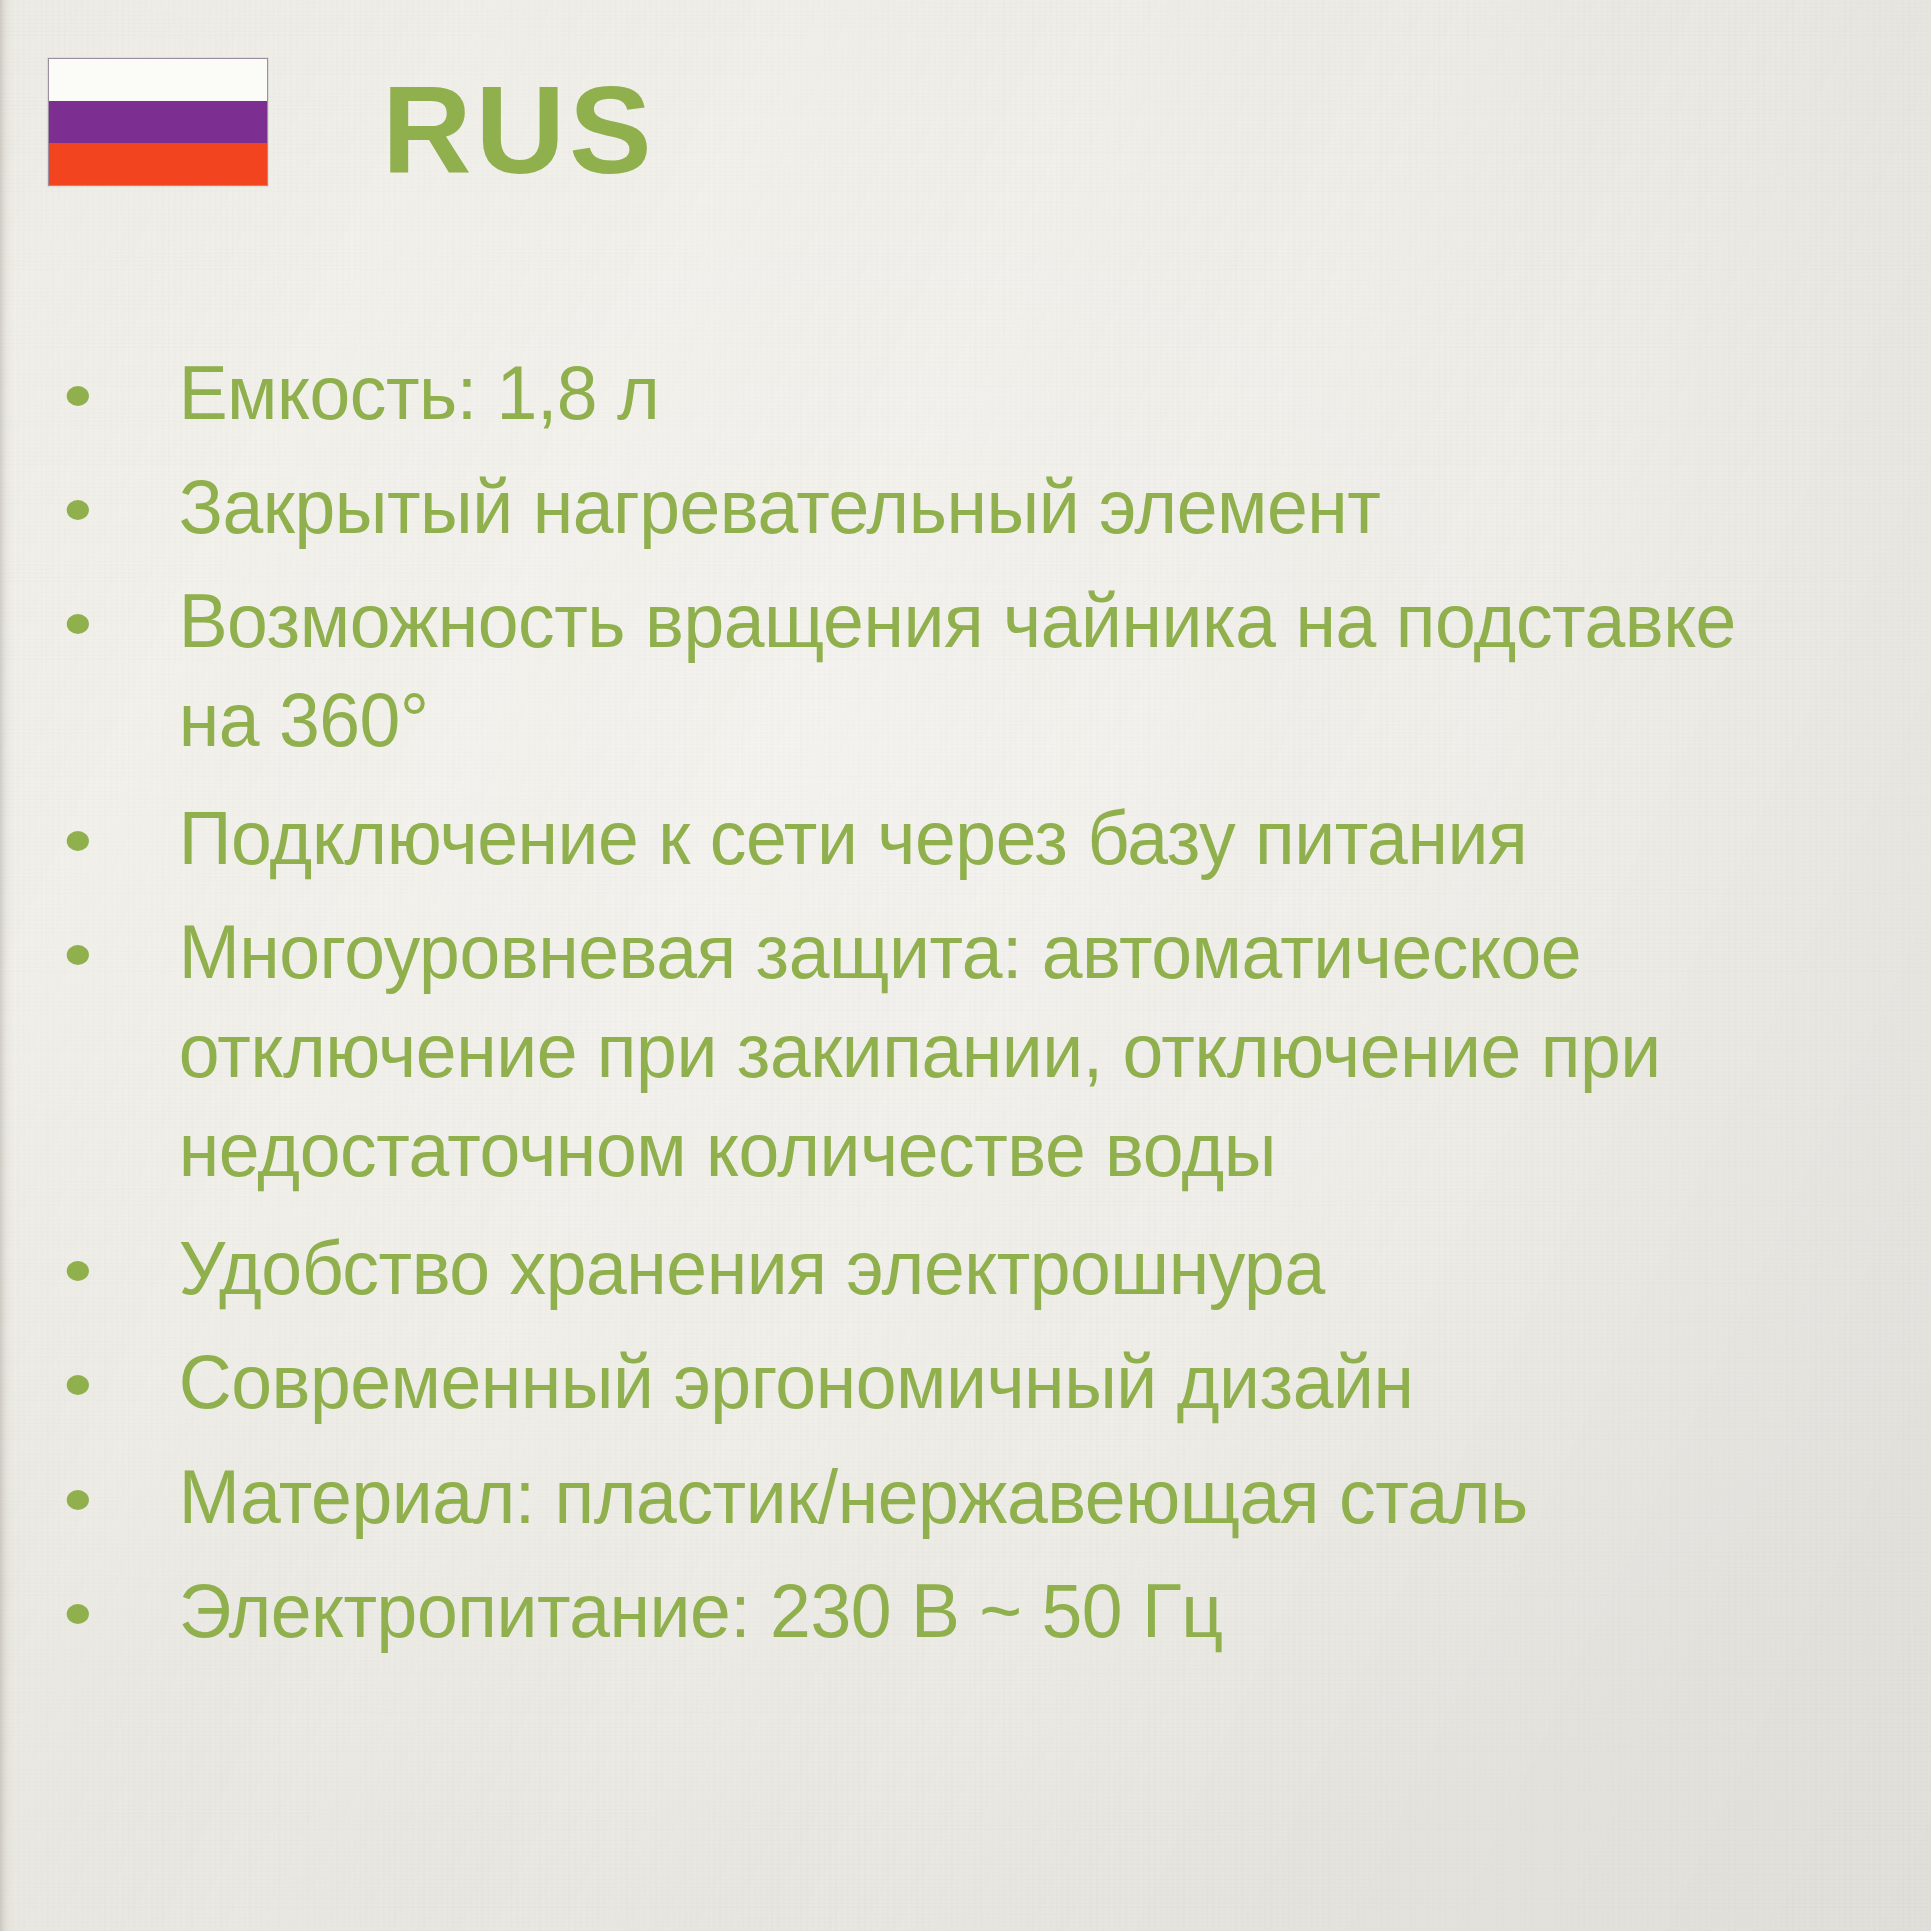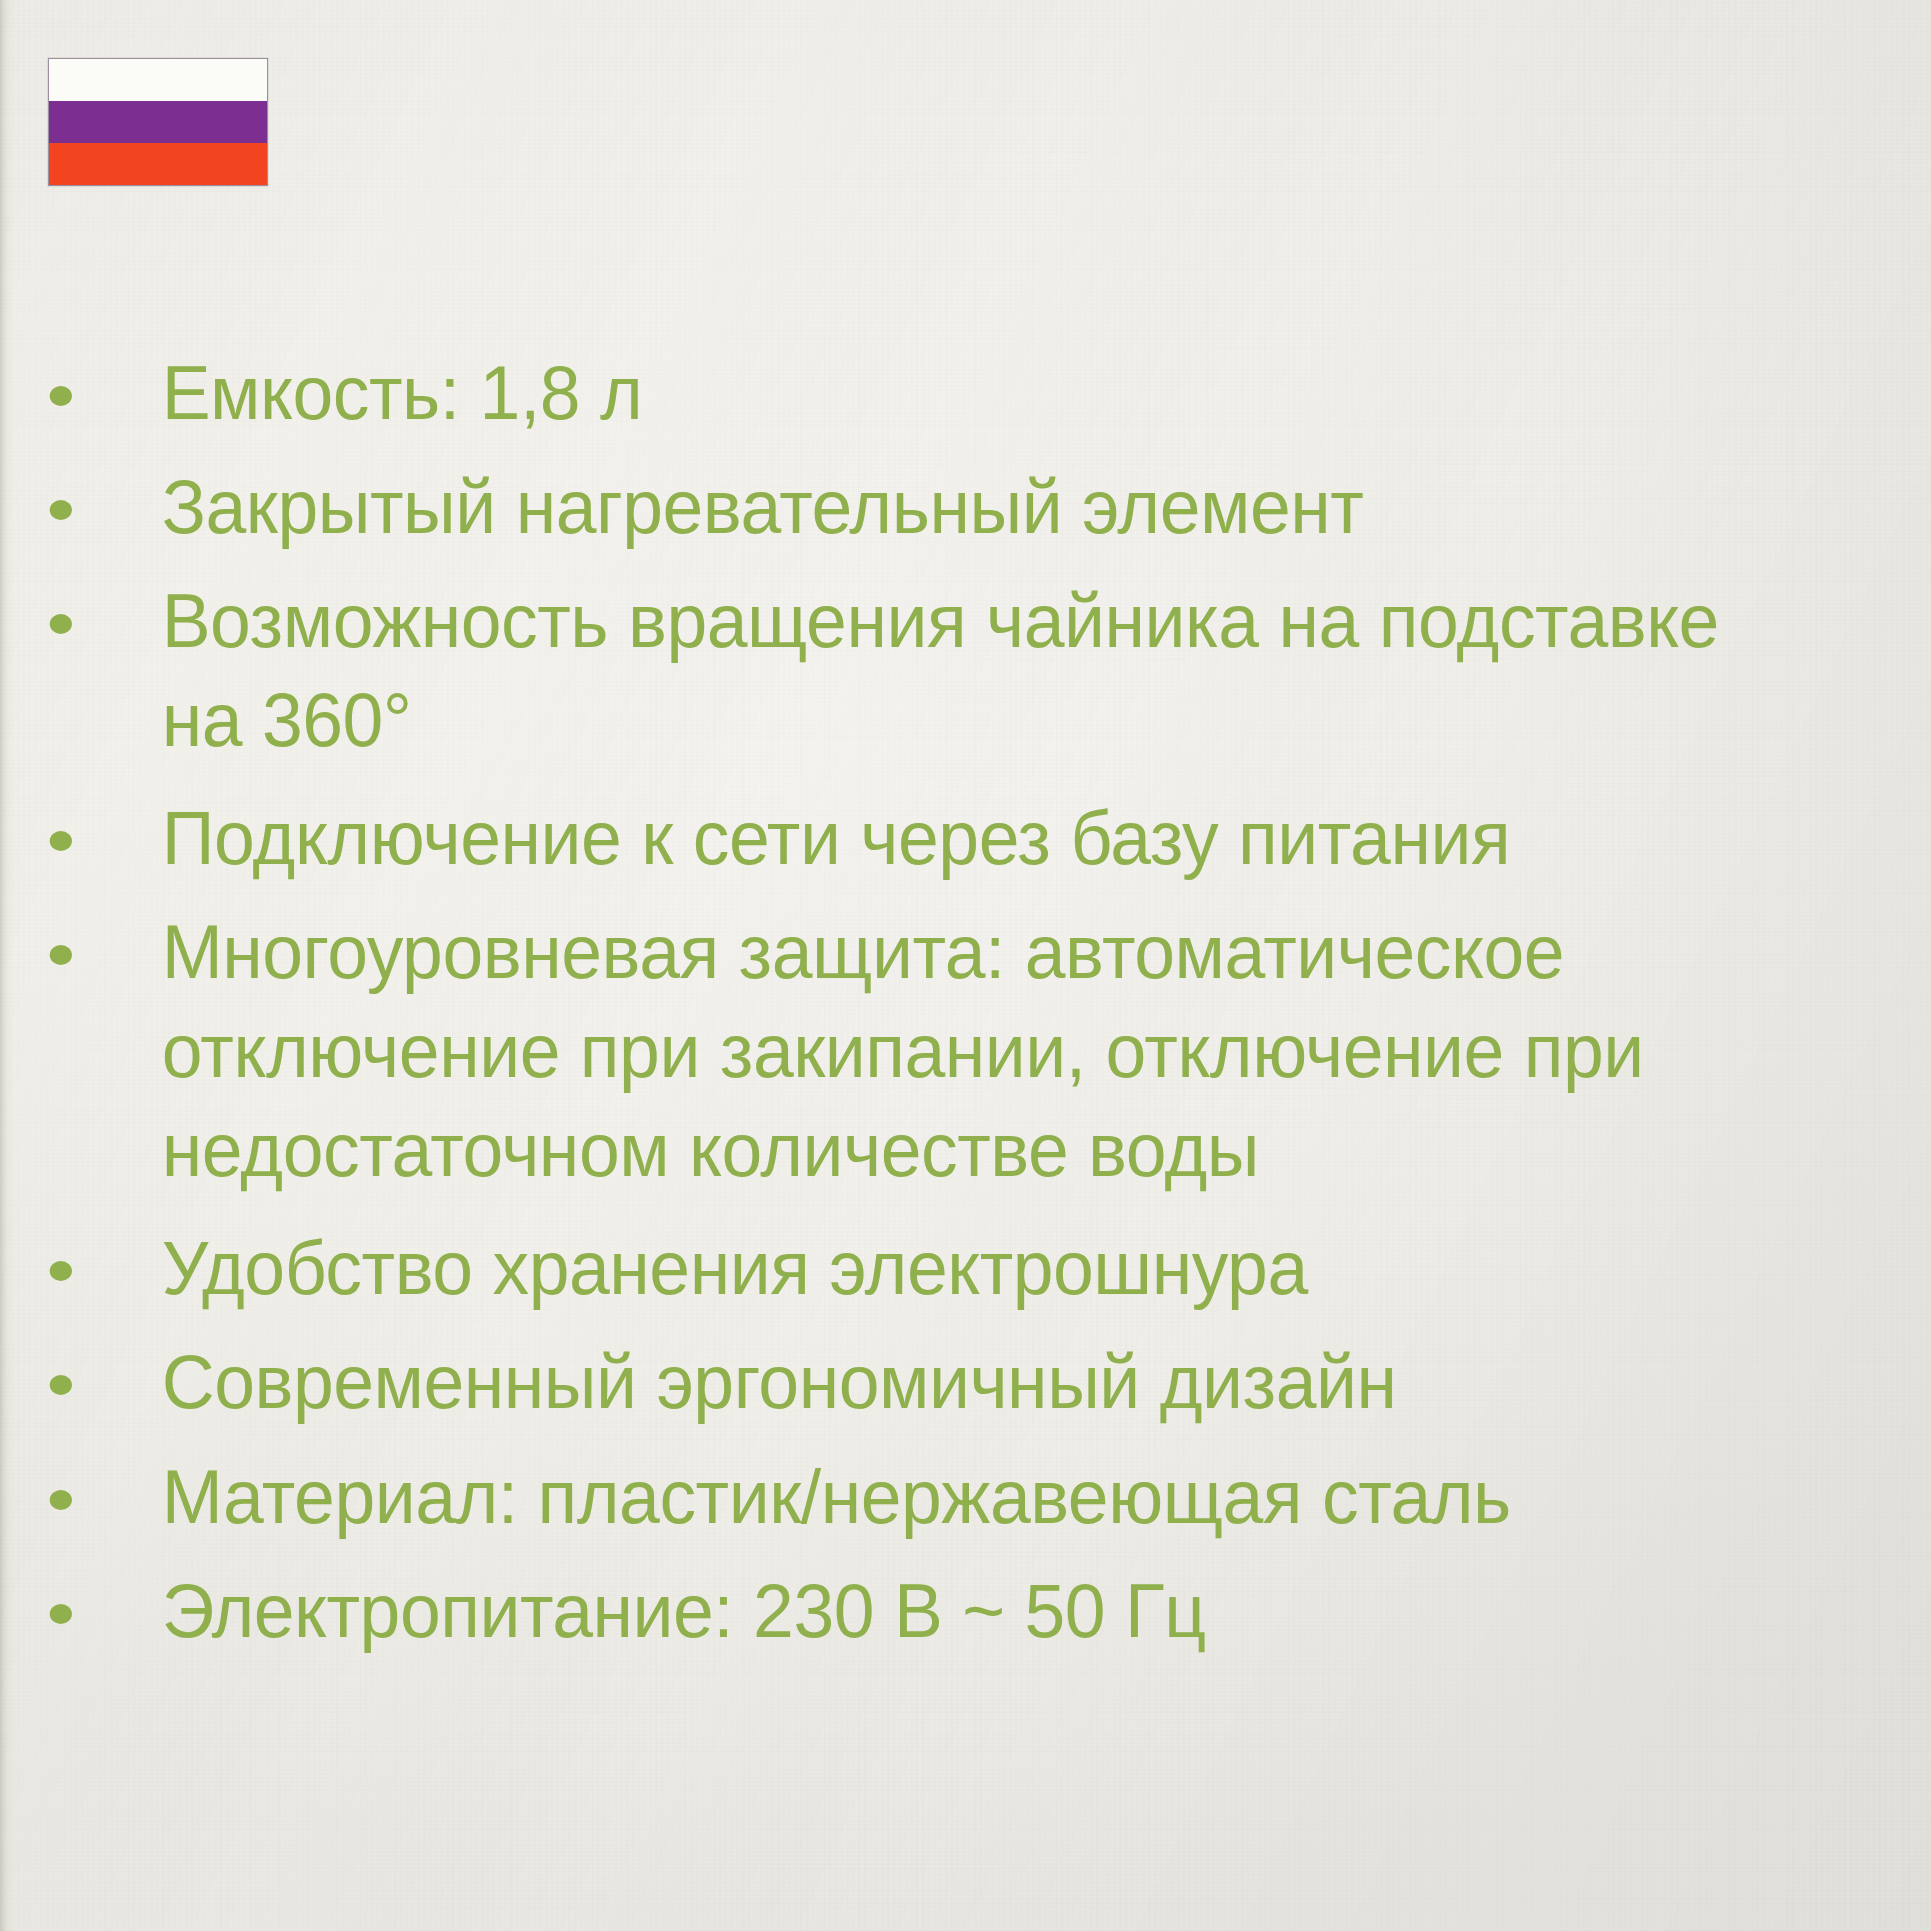--- a/index.html
+++ b/index.html
@@ -77,21 +77,21 @@
     font-weight: bold;
     letter-spacing: 3.9px;
     position: relative;
     top: 7.7px;
     white-space: nowrap;
   }
 
   
   .spec-list {
     position: absolute;
-    left: 42px;
+    left: 59px;
     top: 344px;
     width: 1834px;
     z-index: 2;
   }
   .spec-item {
     position: relative;
     padding-left: 124px;
     margin-bottom: 15.4px;
     color: #8fb04c;
     font-size: 76px;
@@ -119,20 +119,21 @@
 <body>
 
 <div id="page">
 
   <div class="header">
     <div class="flag">
       <div class="stripe white"></div>
       <div class="stripe purple"></div>
       <div class="stripe red"></div>
     </div>
+    <div class="rus-title">RUS</div>
   </div>
 
   <div class="spec-list">
 
     <div class="spec-item">
       <span class="dot"></span>
       <span class="txt">Емкость: 1,8 л</span>
     </div>
 
     <div class="spec-item">

